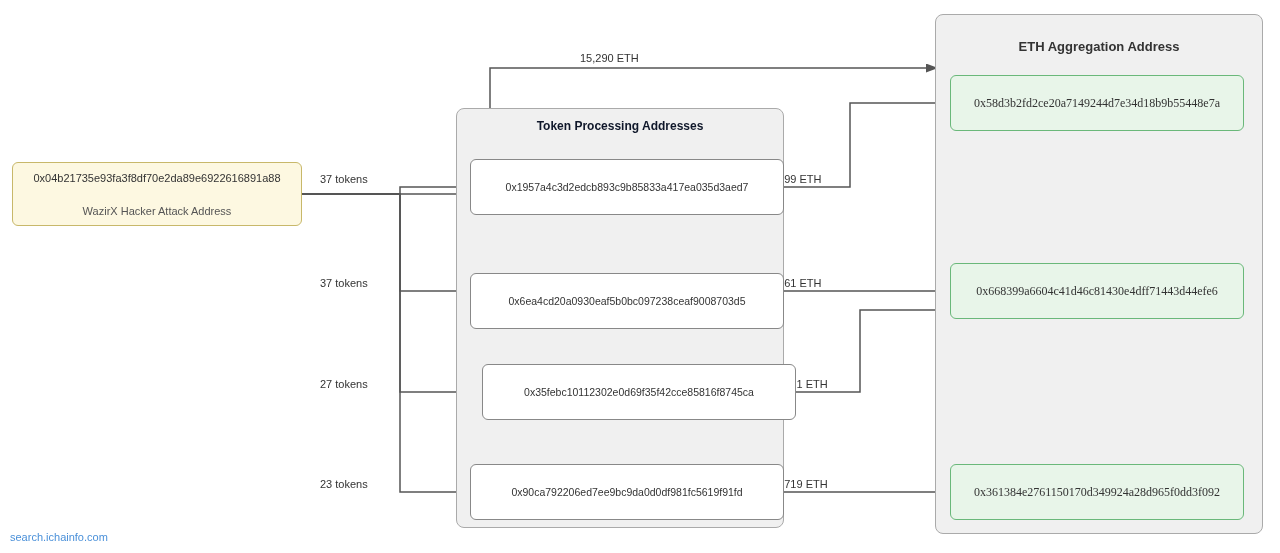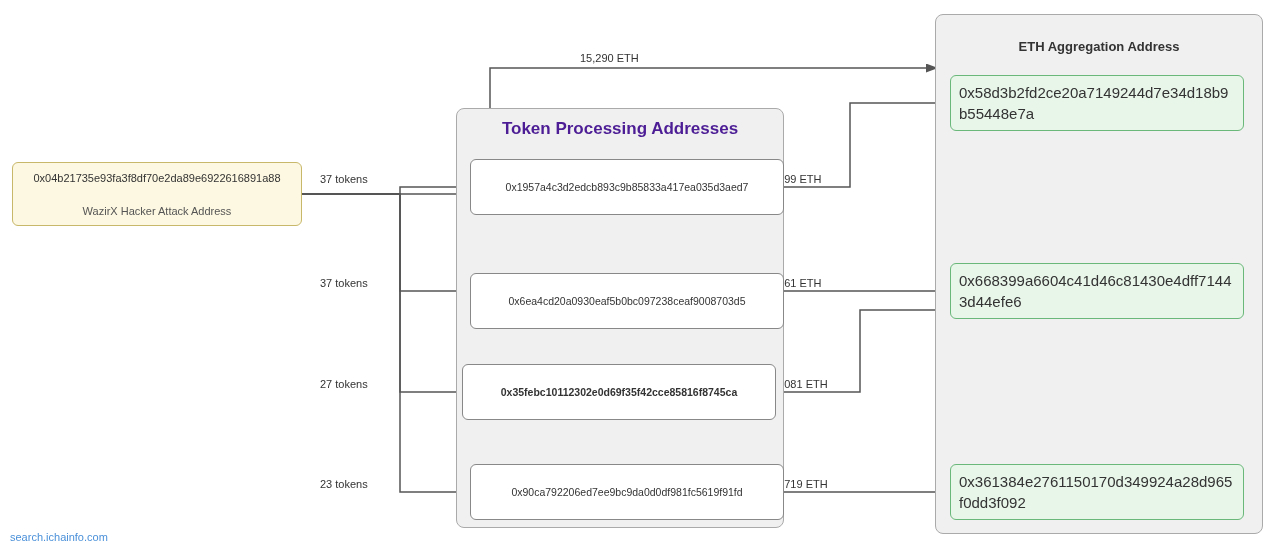--- a/index.html
+++ b/index.html
@@ -60,23 +60,23 @@
       width: 328px;
       height: 420px;
       border: 1.5px solid #aaa;
       background: #f0f0f0;
       border-radius: 8px;
       padding: 8px;
     }
 
     .token-processing-title {
       text-align: center;
-      font-size: 17px;
+      font-size: 12px;
       font-weight: bold;
-      color: #4c1d95;
+      color: #0f172a;
       margin-bottom: 24px;
       background: #f0f0f0;
       padding: 2px 8px;
     }
 
     
     .proc-box {
       position: absolute;
       width: 314px;
       height: 56px;
@@ -126,25 +126,26 @@
       border: 1.5px solid #6ab87a;
       background: #e8f5e9;
       border-radius: 6px;
       display: flex;
       align-items: center;
       justify-content: center;
       padding: 6px 8px;
     }
 
     .eth-box .addr {
-      font-size: 15px;
+      font-size: 12px;
       color: #333;
       text-align: left;
       word-break: break-all;
       line-height: 1.4;
+      font-family: Liberation Serif, serif;
     }
 
     
     .connections-svg {
       position: absolute;
       top: 0;
       left: 0;
       width: 1280px;
       height: 553px;
       pointer-events: none;
@@ -211,21 +212,21 @@
   </div>
 
   <div class="proc-box" style="left:470px; top:159px;">
     <span class="addr">0x1957a4c3d2edcb893c9b85833a417ea035d3aed7</span>
   </div>
 
   <div class="proc-box" style="left:470px; top:273px;">
     <span class="addr">0x6ea4cd20a0930eaf5b0bc097238ceaf9008703d5</span>
   </div>
 
-  <div class="proc-box" style="left:462px; top:364px;font-weight:bold;">
+  <div class="proc-box" style="left:482px; top:364px;">
     <span class="addr">0x35febc10112302e0d69f35f42cce85816f8745ca</span>
   </div>
 
   <div class="proc-box" style="left:470px; top:464px;">
     <span class="addr">0x90ca792206ed7ee9bc9da0d0df981fc5619f91fd</span>
   </div>
 
   <div class="eth-agg-container">
     <div class="eth-agg-title">ETH Aggregation Address</div>
   </div>

